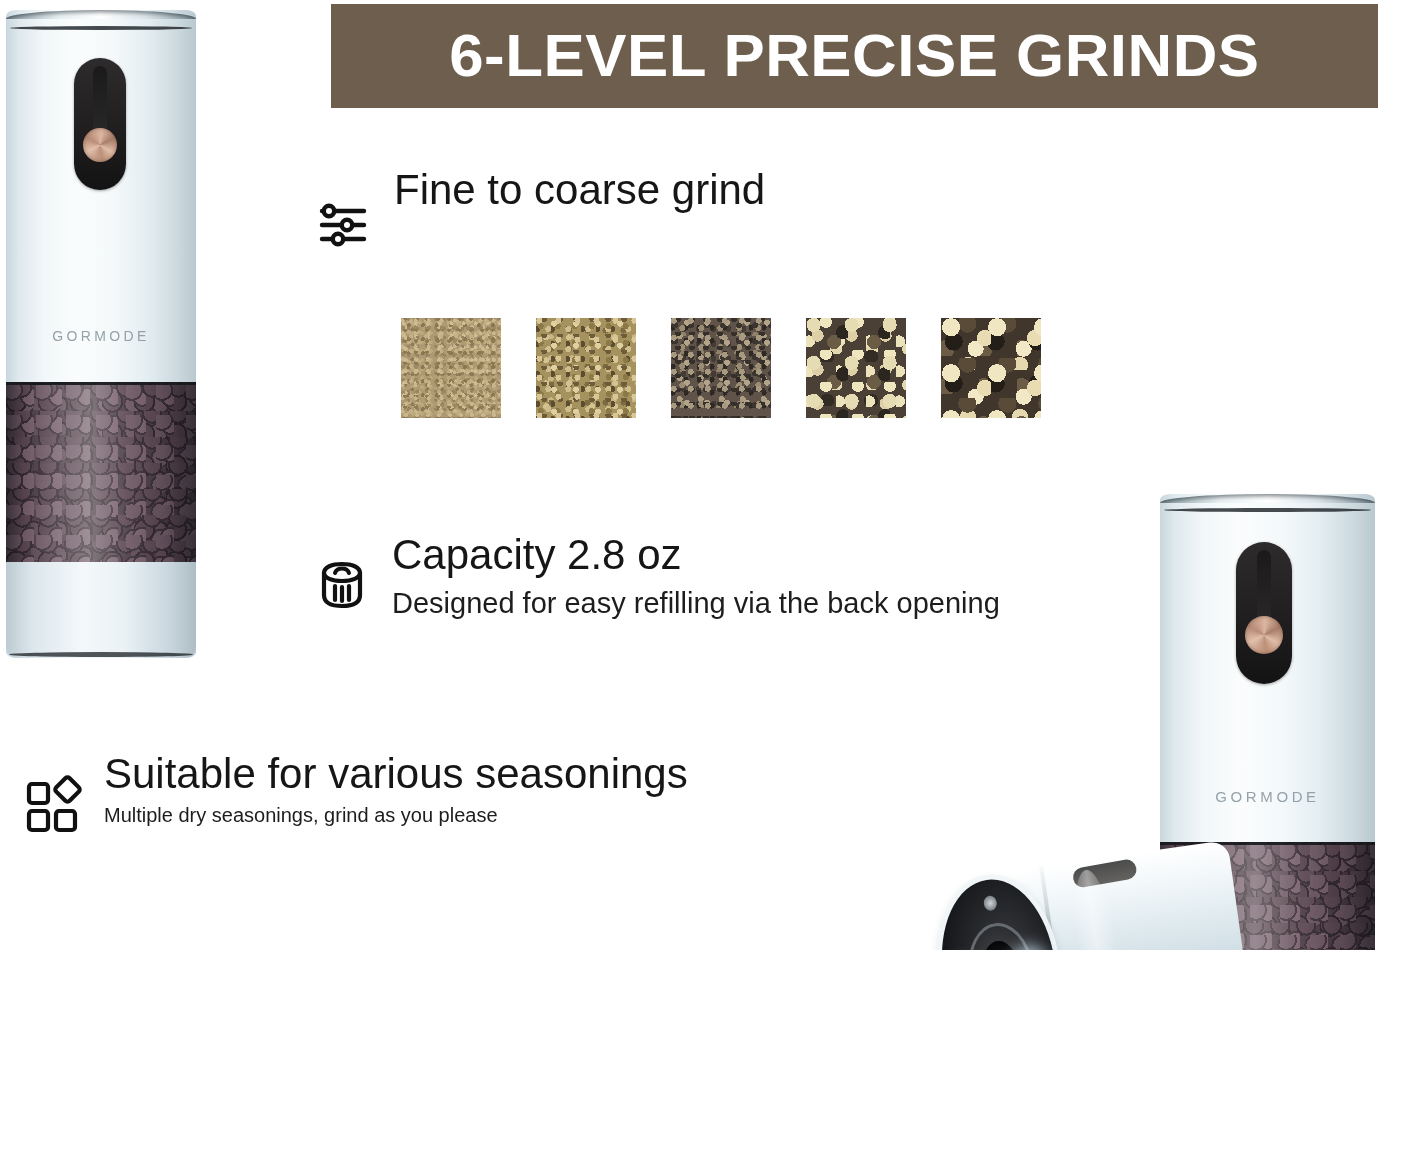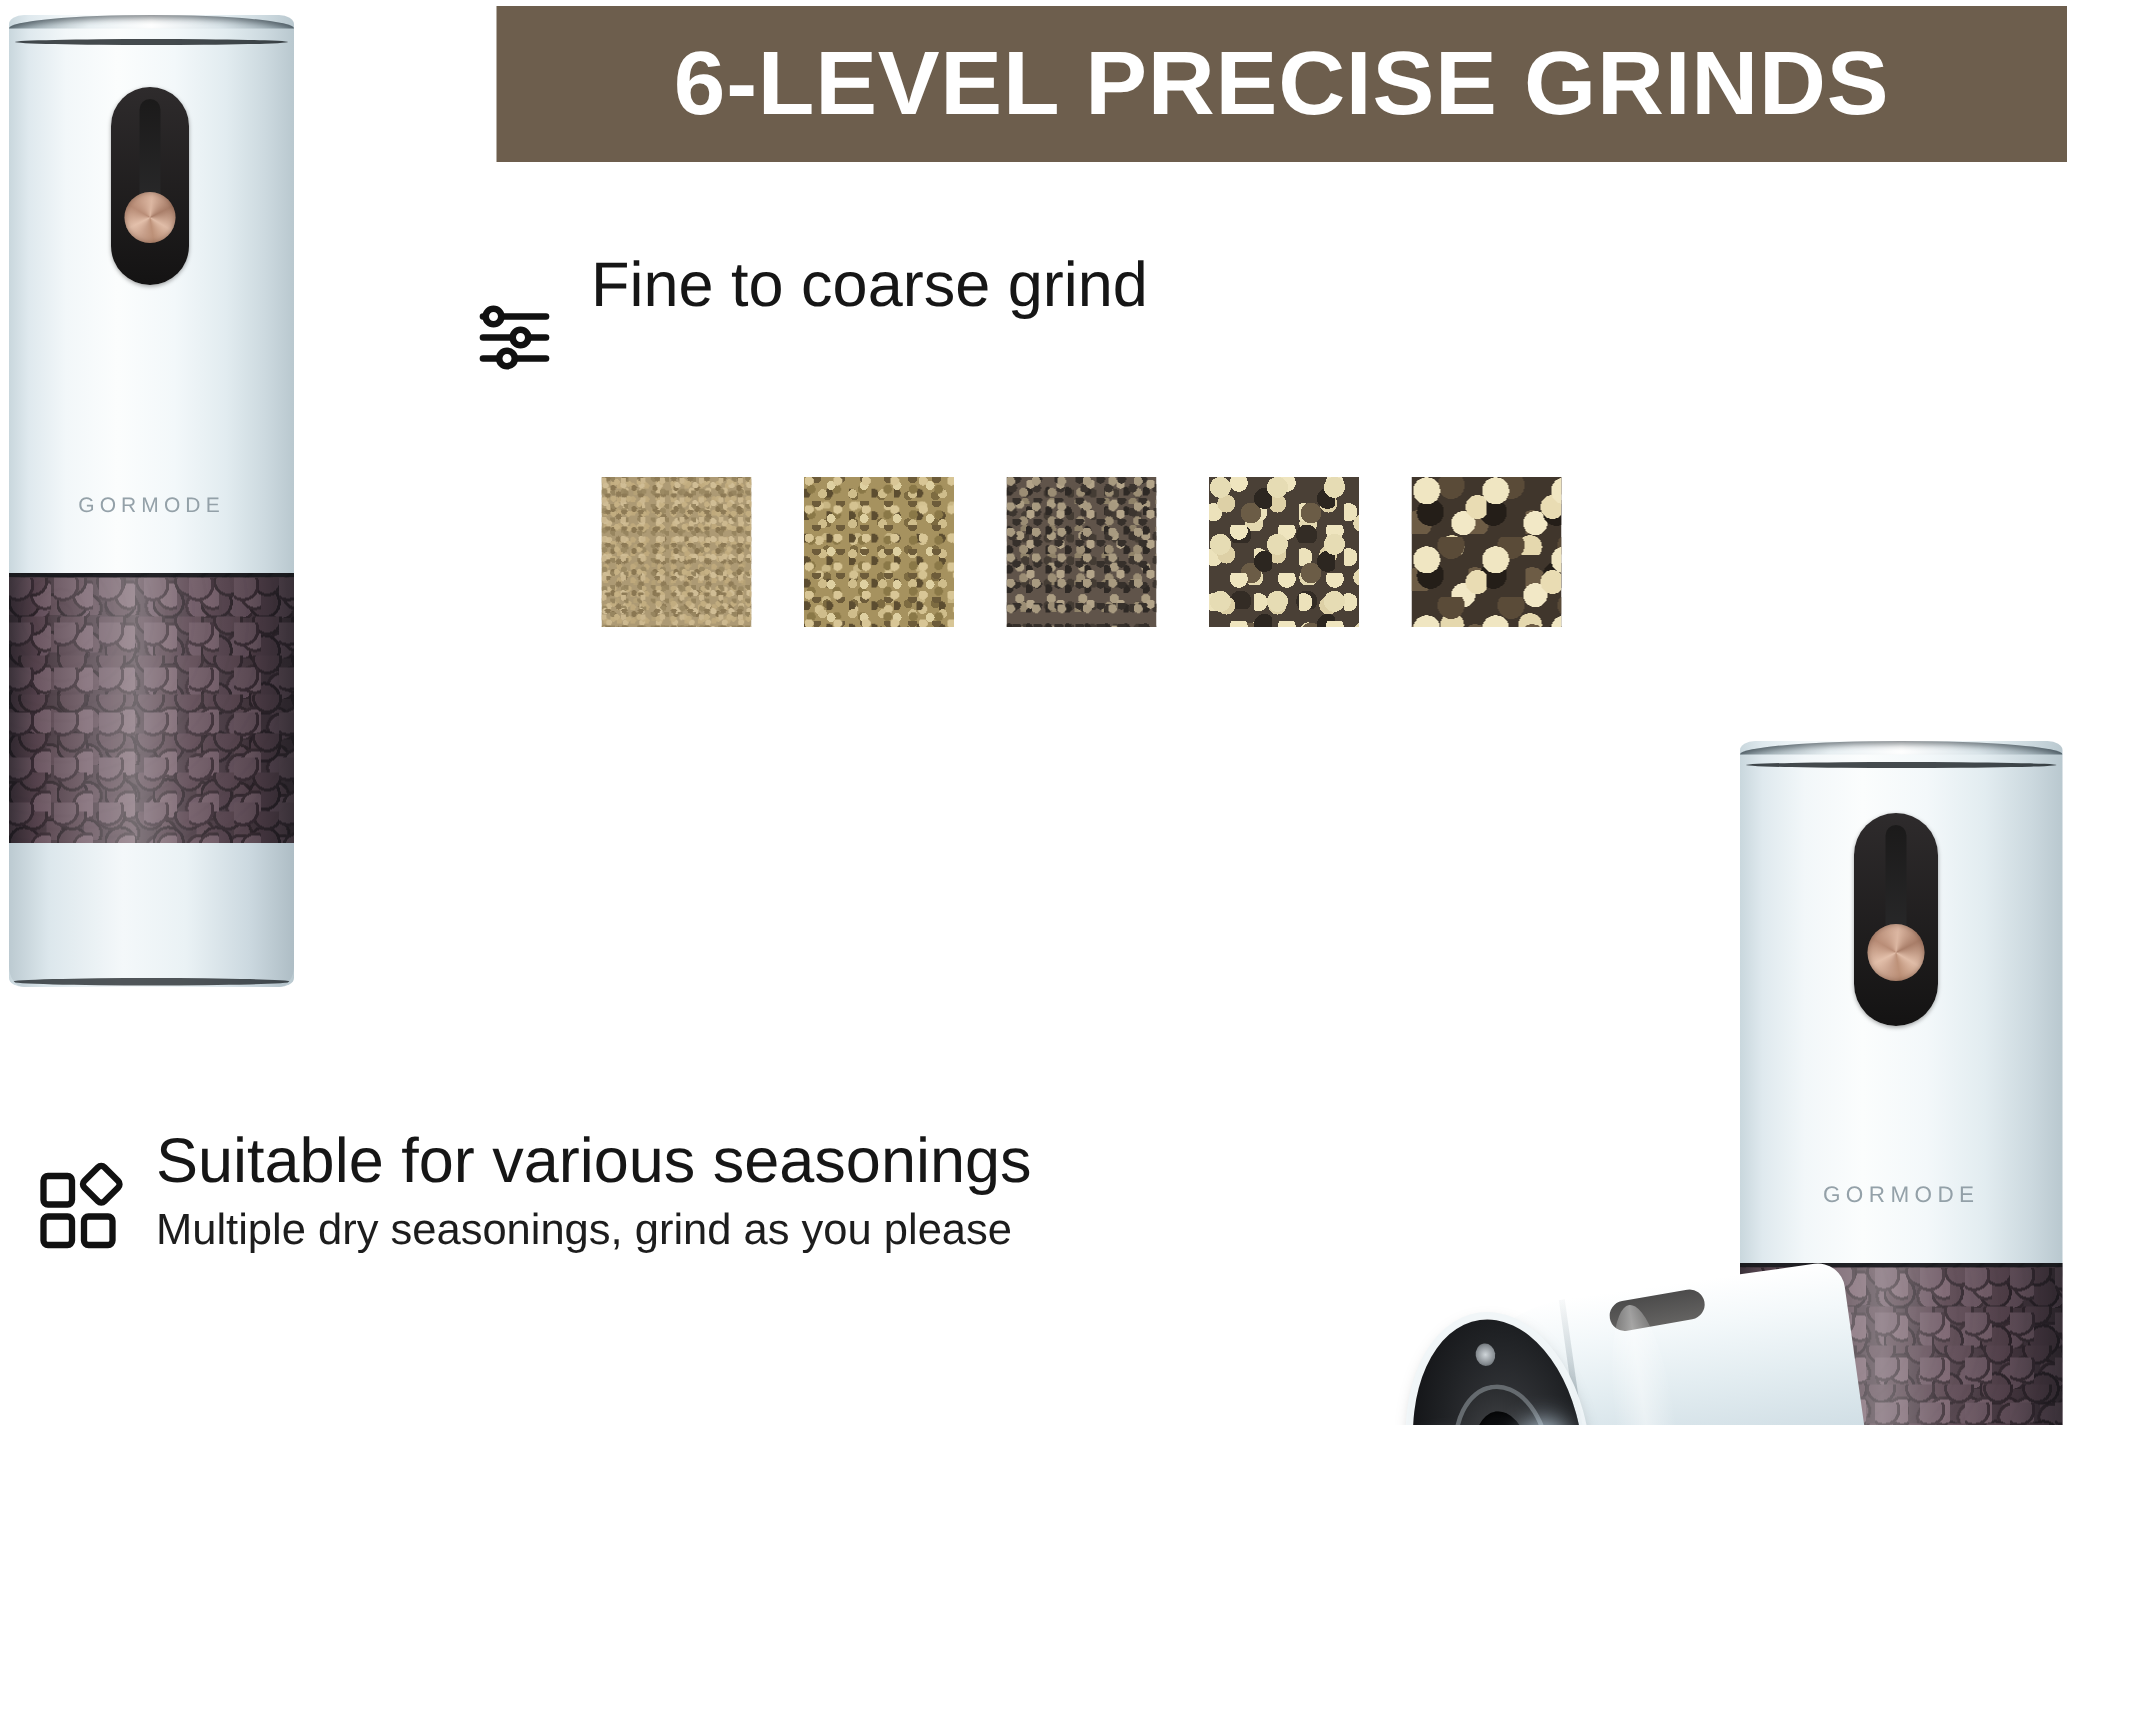--- a/index.html
+++ b/index.html
@@ -82,21 +82,21 @@
   
   #feature-capacity { left: 316px; top: 533px; }
   #feature-capacity .feature-icon { margin: 22px 24px 0 0; }
   #feature-capacity .feature-title { font-size: 42px; margin-bottom: 10px; }
   #feature-capacity .feature-sub { font-size: 29px; }
 
   
   #feature-seasonings { left: 24px; top: 752px; }
   #feature-seasonings .feature-icon { margin: 20px 22px 0 0; }
   #feature-seasonings .feature-title { font-size: 42px; margin-bottom: 8px; }
-  #feature-seasonings .feature-sub { font-size: 29px; }
+  #feature-seasonings .feature-sub { font-size: 20px; }
 
   
   .swatch-row { position: absolute; display: flex; }
   .swatch {
     width: 100px;
     height: 100px;
     flex: 0 0 auto;
     position: relative;
     overflow: hidden;
   }
@@ -521,20 +521,40 @@
       <div class="tex grind-3"></div>
     </div>
     <div class="swatch">
       <div class="tex grind-4"></div>
     </div>
     <div class="swatch">
       <div class="tex grind-5"></div>
     </div>
   </div>
 
+  <div class="feature" id="feature-capacity">
+    <div class="feature-row">
+      <span class="feature-icon">
+        <svg class="icon-svg" width="52" height="56" viewBox="0 0 52 56" aria-hidden="true">
+          <path d="M8 18 C8 12 16 9 26 9 C36 9 44 12 44 18 L44 40 C44 48 37 51 26 51 C15 51 8 48 8 40 Z" fill="none" stroke="#111111" stroke-width="4.2" stroke-linejoin="round"></path>
+          <path d="M8 18 C8 23 16 26 26 26 C36 26 44 23 44 18" fill="none" stroke="#111111" stroke-width="4.2" stroke-linecap="round"></path>
+          <path d="M19 18 C21 12 31 12 33 18" fill="none" stroke="#111111" stroke-width="4" stroke-linecap="round"></path>
+          <g stroke="#111111" stroke-width="4.2" stroke-linecap="round">
+            <line x1="19" y1="31" x2="19" y2="45"></line>
+            <line x1="26" y1="32" x2="26" y2="46"></line>
+            <line x1="33" y1="31" x2="33" y2="45"></line>
+          </g>
+        </svg>
+      </span>
+      <span class="feature-text">
+        <div class="feature-title">Capacity 2.8 oz</div>
+        <div class="feature-sub">Designed for easy refilling via the back opening</div>
+      </span>
+    </div>
+  </div>
 
   <div class="feature" id="feature-seasonings">
     <div class="feature-row">
       <span class="feature-icon">
         <svg class="icon-svg" width="58" height="62" viewBox="0 0 58 62" aria-hidden="true">
           <rect x="5" y="12" width="19" height="19" rx="3" fill="none" stroke="#111111" stroke-width="4.2"></rect>
           <rect x="5" y="39" width="19" height="19" rx="3" fill="none" stroke="#111111" stroke-width="4.2"></rect>
           <rect x="32" y="39" width="19" height="19" rx="3" fill="none" stroke="#111111" stroke-width="4.2"></rect>
           <rect x="34" y="8" width="19" height="19" rx="3" transform="rotate(45 43.5 17.5)" fill="none" stroke="#111111" stroke-width="4.2"></rect>
         </svg>

